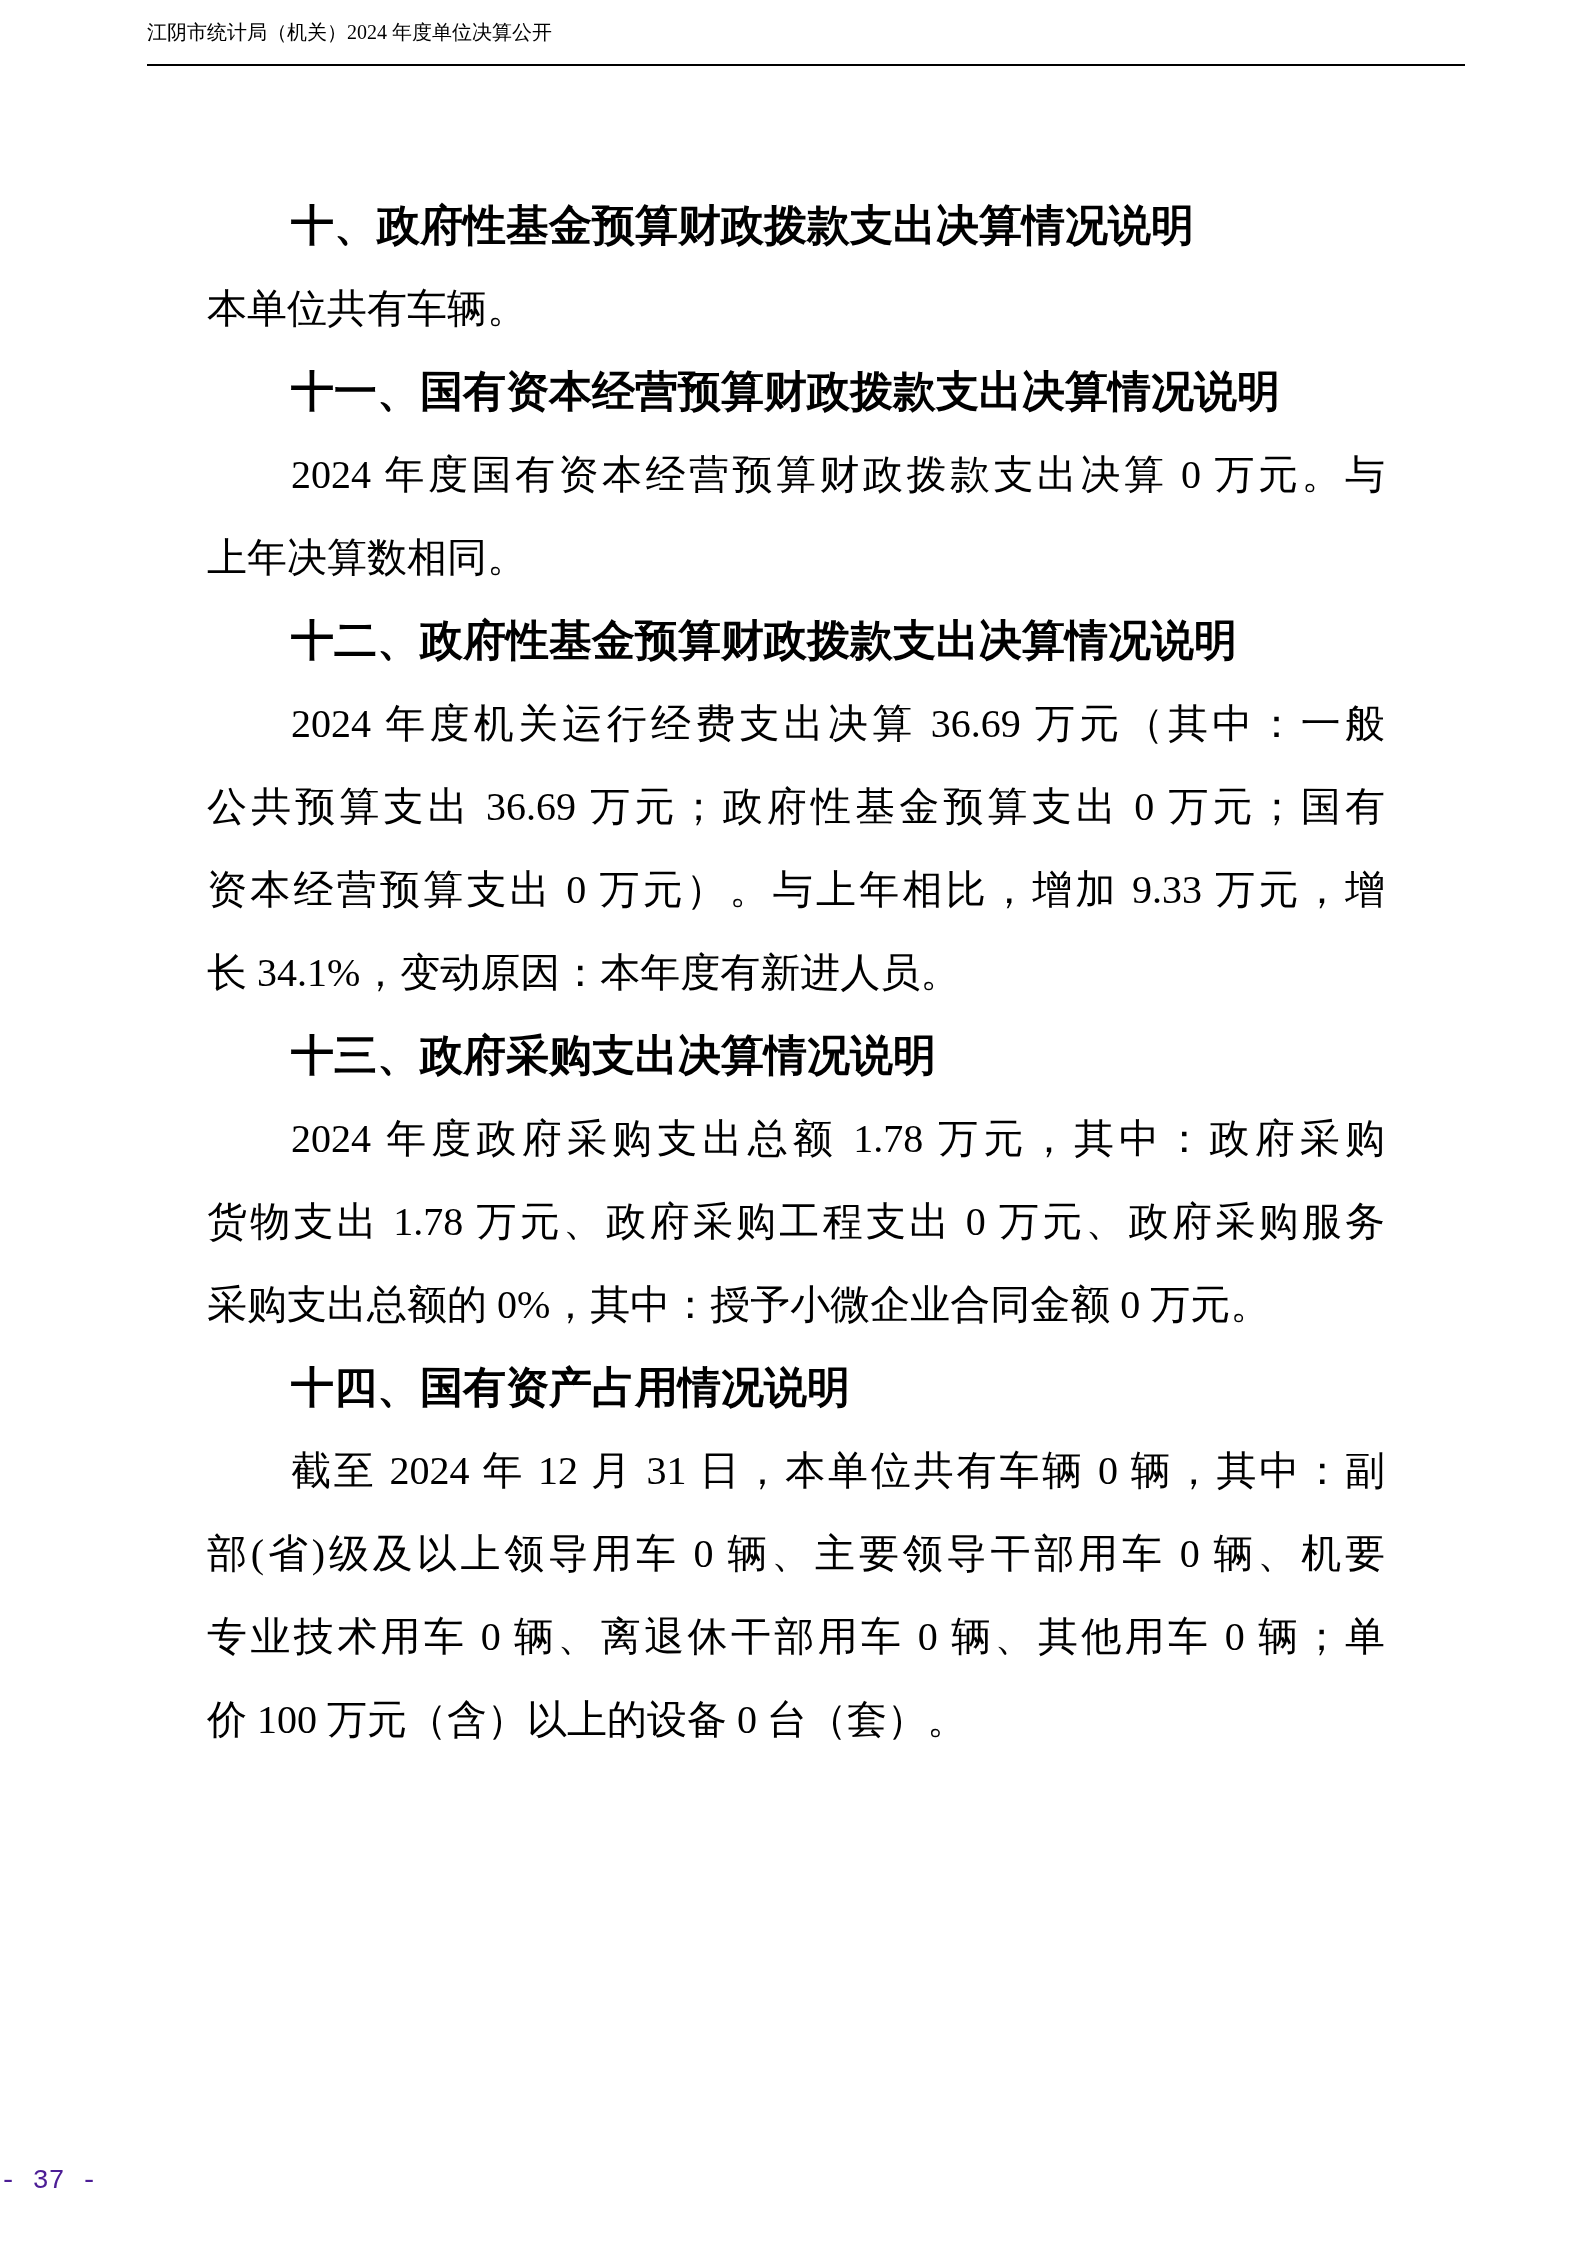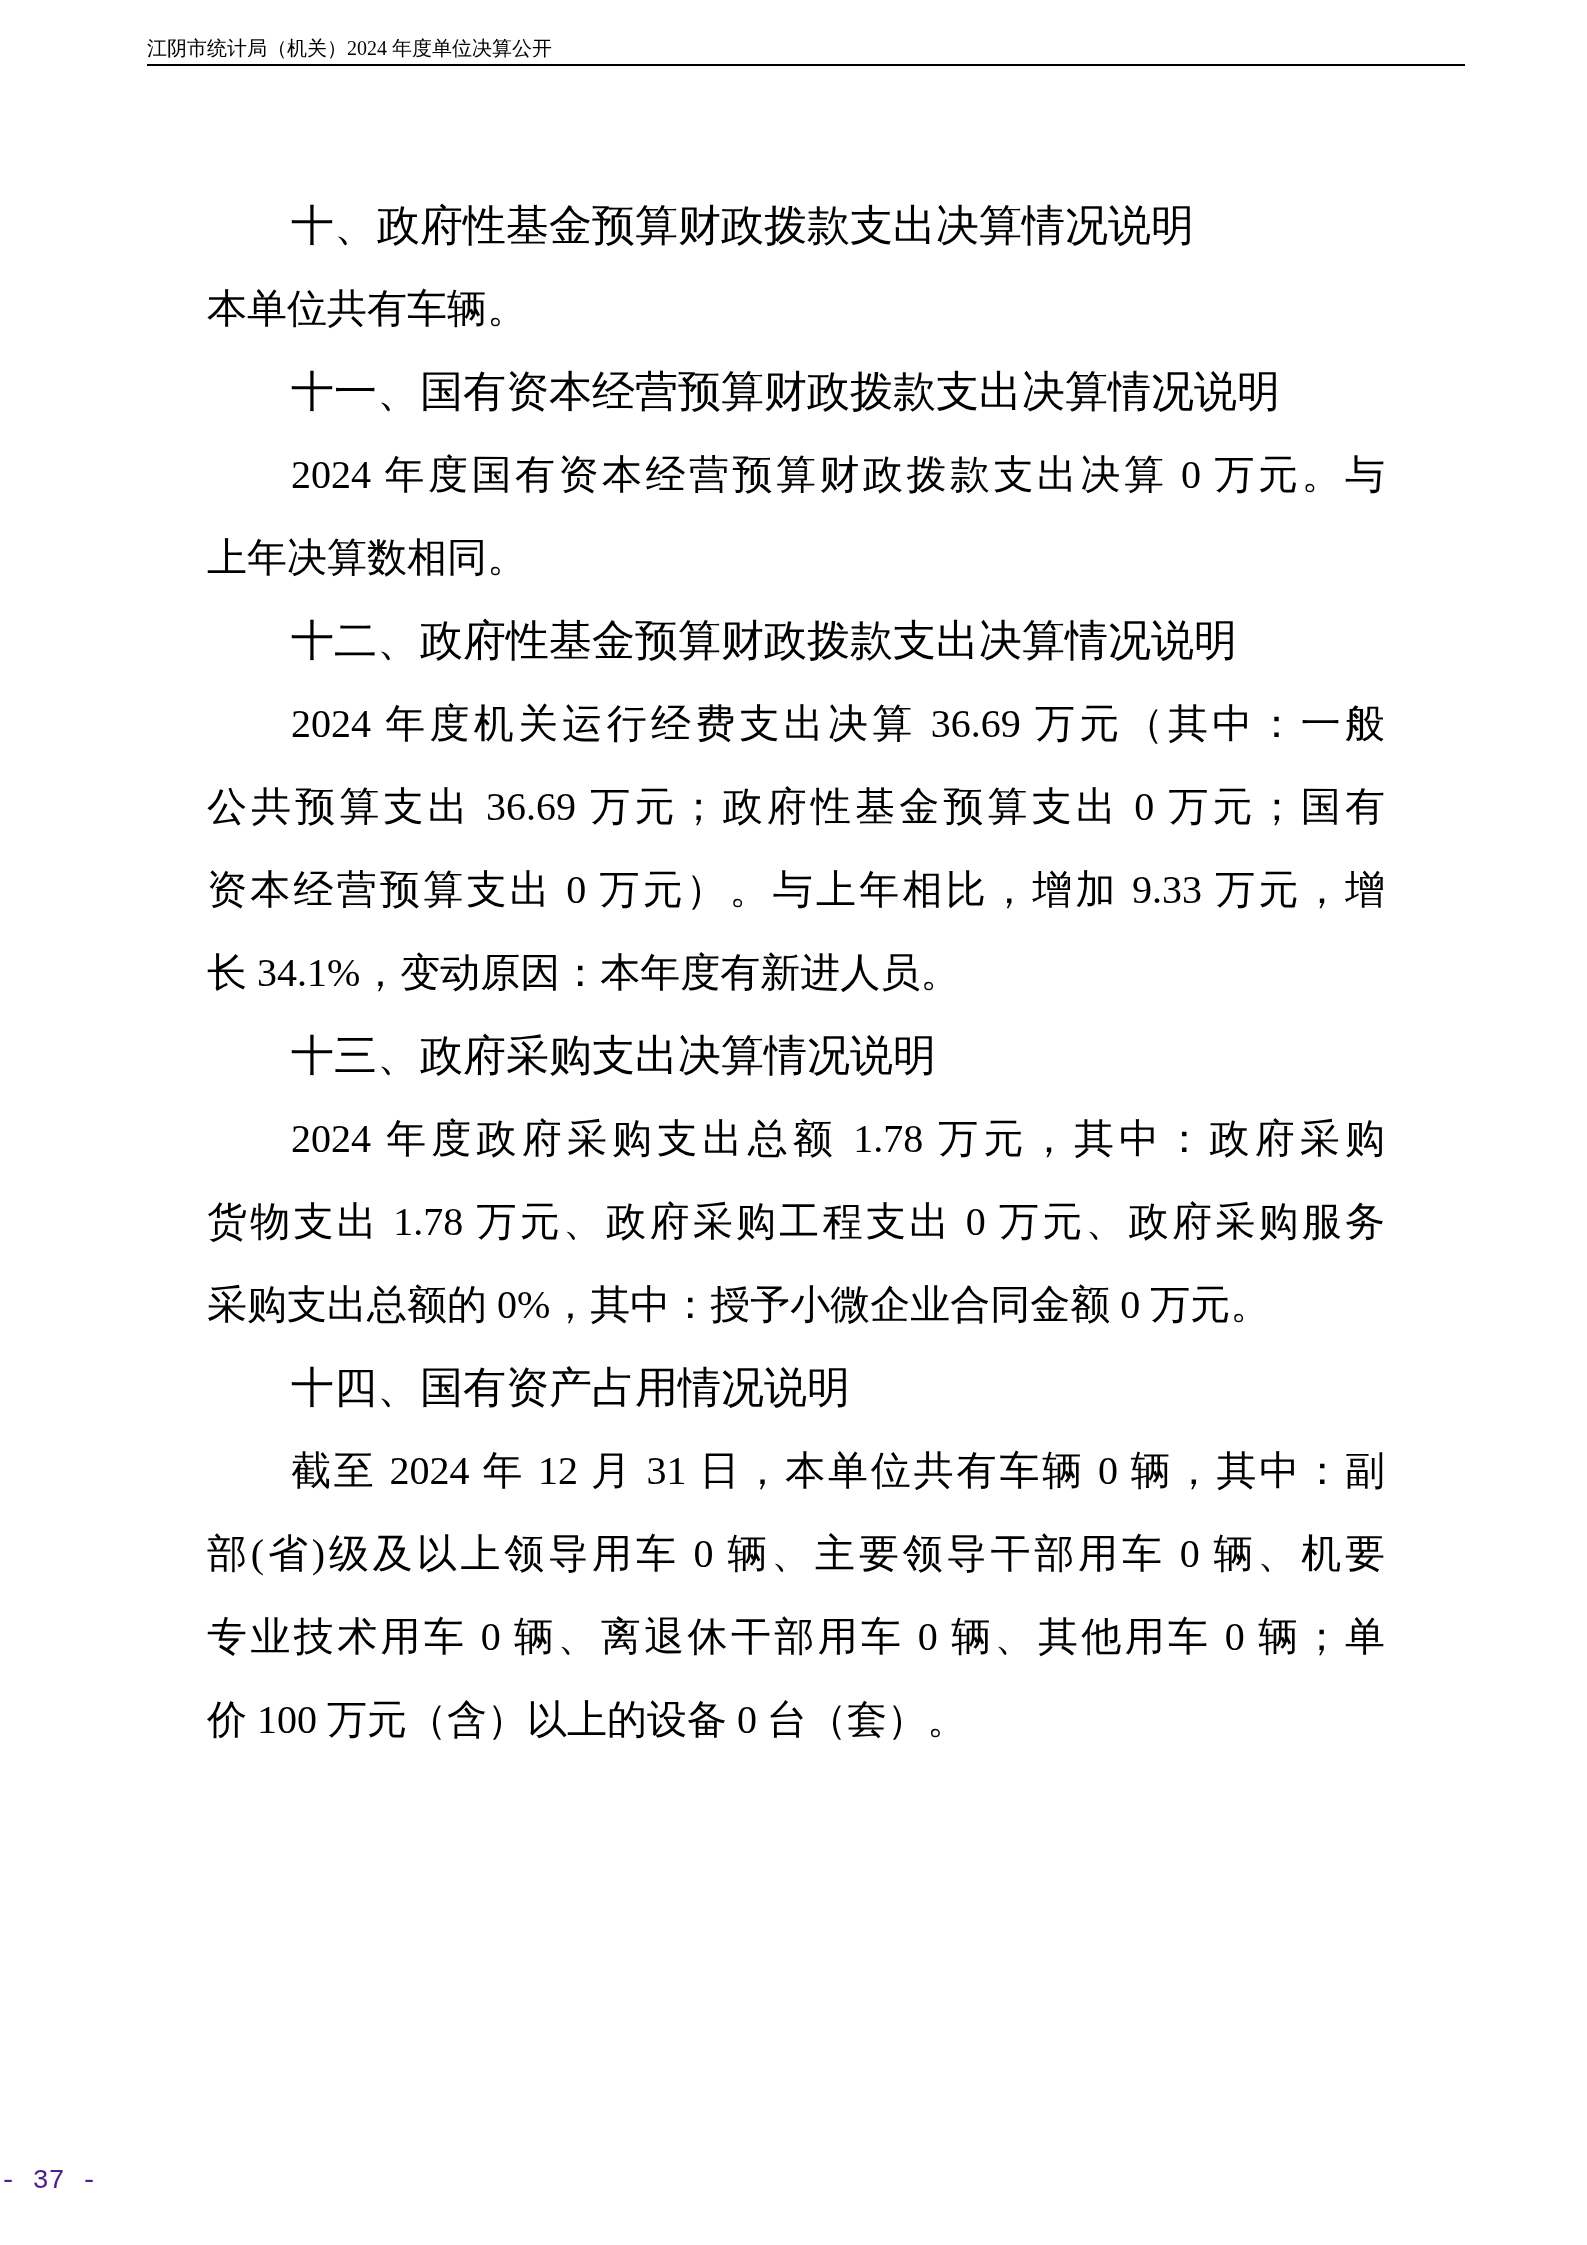--- a/index.html
+++ b/index.html
@@ -12,21 +12,21 @@
     width: 1587px;
     height: 2245px;
     background: #ffffff;
     font-family: "Liberation Serif", "DejaVu Serif", serif;
     color: #000000;
     overflow: hidden;
   }
   .header-title {
     position: absolute;
     left: 147px;
-    top: 36px;
+    top: 20px;
     font-size: 20px;
     line-height: 24px;
     color: #000000;
     white-space: nowrap;
   }
   .header-rule {
     position: absolute;
     left: 147px;
     top: 64px;
     width: 1318px;
@@ -47,21 +47,21 @@
     height: 83px;
     line-height: 83px;
     overflow: hidden;
     font-size: 40px;
     font-weight: normal;
     text-align: left;
     white-space: normal;
   }
   .content h2.heading {
     font-size: 43px;
-    font-weight: normal;
+    font-weight: bold;
     text-indent: 84px;
   }
   .line.first {
     text-indent: 84px;
   }
   .line.fill {
     text-align: justify;
     text-align-last: justify;
   }
   .page-footer {

